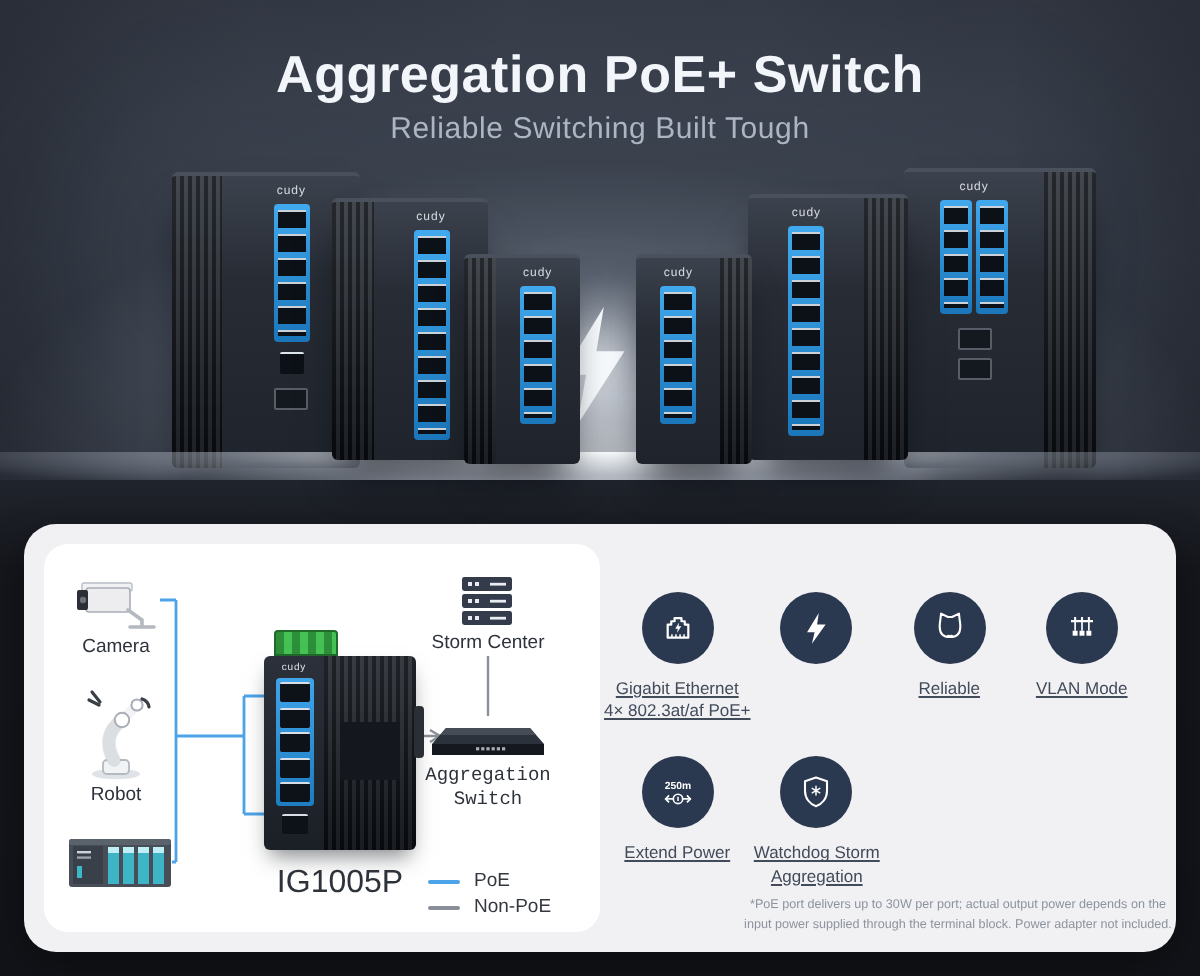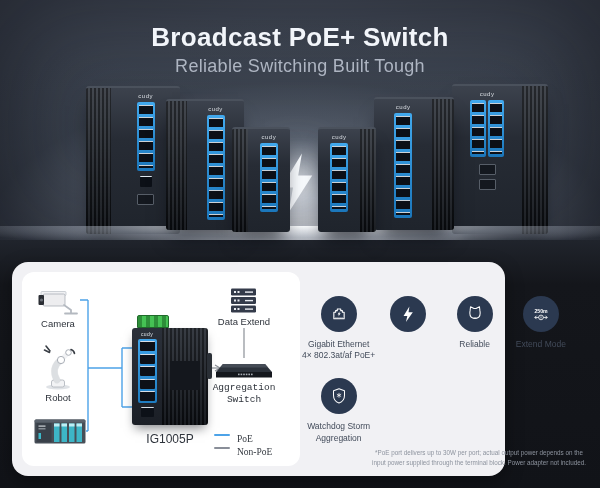--- a/index.html
+++ b/index.html
@@ -8,21 +8,21 @@
 
   
   .hero{position:absolute;left:0;top:0;width:600px;height:244px;
     background:
       radial-gradient(75% 95% at 50% 100%, #f0f3f7 0%, #c2c9d4 20%, #79839370 46%, #3d45514d 70%, rgba(0,0,0,0) 100%),
       radial-gradient(120% 120% at 50% -10%, #4a5260 0%, #3a414d 45%, #2b313b 100%);
     box-shadow:inset 0 0 90px 20px rgba(10,12,18,.45);}
   .hero-title{position:absolute;left:0;top:22px;width:600px;text-align:center;
     color:#f2f5fa;font-size:26px;font-weight:bold;letter-spacing:.3px;}
   .hero-subtitle{position:absolute;left:0;top:56px;width:600px;text-align:center;
-    color:#aeb5c2;font-size:18px;letter-spacing:.3px;}
+    color:#aeb5c2;font-size:15px;letter-spacing:.3px;}
 
   .floor{position:absolute;left:0;top:226px;width:600px;height:16px;
     background:radial-gradient(60% 130% at 50% 0%, rgba(252,254,255,.95), rgba(190,198,212,.45) 55%, rgba(70,80,95,.05));}
   .ground{position:absolute;left:0;top:240px;width:600px;height:248px;background:linear-gradient(180deg,#20242c,#14161b 18%,#111318);}
 
   
   .sw{position:absolute;display:flex;border-radius:3px;overflow:hidden;
     border-top:2px solid #4a515c;box-shadow:0 14px 18px -6px rgba(5,8,14,.65);}
   .fins{width:27%;background:
       linear-gradient(180deg, rgba(255,255,255,.10), rgba(0,0,0,.40)),
@@ -38,21 +38,21 @@
     background-origin:content-box,content-box,border-box;
     background-clip:content-box,content-box,border-box;}
   .h5{height:63px}.h8{height:99px}.h4{height:51px}
   .pcols{display:flex;gap:2px;}
   .lone-port{width:12px;height:10px;background:#0c1017;border-top:1.5px solid #dfe7ee;margin-top:5px;border-radius:1px;}
   .sfp{width:15px;height:9px;border:1px solid #575e68;background:#14181f;margin-top:7px;border-radius:1px;}
 
   .bolt-hero{position:absolute;left:272px;top:152px;filter:drop-shadow(0 0 12px rgba(255,255,255,.9)) drop-shadow(0 0 26px rgba(230,238,250,.7));}
 
   
-  .card{position:absolute;left:12px;top:262px;width:493px;height:214px;border-radius:16px;
+  .card{position:absolute;left:12px;top:262px;width:576px;height:214px;border-radius:16px;
     background:#f1f1f4;box-shadow:0 6px 18px rgba(0,0,0,.35);}
   .diagram{position:absolute;left:10px;top:10px;width:278px;height:194px;border-radius:12px;background:#ffffff;}
   .dev{position:absolute;}
   .dev-label{position:absolute;font-size:9.5px;color:#2e333b;text-align:center;line-height:1.25;}
   .wires{position:absolute;left:0;top:0;}
 
   
   .mini-sw{position:absolute;left:110px;top:43px;width:76px;height:110px;}
   .mini-term{width:30px;height:11px;margin-left:5px;border-radius:2px 2px 0 0;
     background:repeating-linear-gradient(90deg,#2e8f3a 0 4px,#46c255 4px 8px);border:1px solid #1f6b2a;}
@@ -62,45 +62,45 @@
   .mini-strip{width:15px;border-radius:2px;background:linear-gradient(180deg,#3fa4ea,#1e7cc0);padding:2px;display:flex;flex-direction:column;gap:2.5px;}
   .mini-port{height:9px;background:#0d1118;border-top:1.5px solid #d7dee6;border-radius:1px;}
   .mini-lone{width:13px;height:9px;background:#0d1118;border-top:1.5px solid #d7dee6;margin-top:4px;border-radius:1px;}
   .mini-fins{flex:1;position:relative;background:
       linear-gradient(180deg, rgba(255,255,255,.08), rgba(0,0,0,.35)),
       repeating-linear-gradient(90deg,#0c0f14 0 2px,#272c34 2px 4px);}
   .mini-fins::after{content:"";position:absolute;left:18%;top:34%;width:64%;height:30%;background:#14171d;border-radius:1px;}
   .mini-sw::after{content:"";position:absolute;right:-4px;top:38px;width:5px;height:26px;background:#2a2f36;border-radius:2px;}
 
   .legend{position:absolute;left:192px;top:162px;}
-  .legend-row{display:flex;align-items:flex-start;height:13px;font-family:Liberation Serif, serif;}
+  .legend-row{display:flex;align-items:center;height:13px;}
   .legend-dash{width:16px;height:2px;margin-right:7px;border-radius:1px;}
   .legend-dash.poe{background:#4da3e8;}
   .legend-dash.nonpoe{background:#898e98;}
   .legend-label{font-size:9.5px;color:#33383f;}
 
   
   .features{position:absolute;left:290px;top:34px;width:272px;display:grid;
     grid-template-columns:repeat(4,1fr);grid-row-gap:17px;}
   .feat{display:flex;flex-direction:column;align-items:center;}
   .feat-circle{width:36px;height:36px;border-radius:50%;background:#2b3950;
     display:flex;align-items:center;justify-content:center;margin-bottom:7px;flex:none;}
   .feat-circle svg{display:block;}
-  .feat-label{font-size:8.5px;line-height:1.32;color:#424b5a;text-align:center;white-space:nowrap;}
+  .feat-label{font-size:8.5px;line-height:1.32;color:#424b5a;text-align:center;white-space:nowrap;text-decoration:underline;}
 
   .footnote{position:absolute;left:360px;top:186px;width:214px;font-size:6.3px;line-height:1.6;
     color:#8d939e;text-align:center;}
 </style>
 </head>
 <body>
 
 <div class="poster">
 
   <div class="hero">
-    <div class="hero-title">Broadcast PoE+ Switch</div>
+    <div class="hero-title">Aggregation PoE+ Switch</div>
     <div class="hero-subtitle">Reliable Switching Built Tough</div>
 
     <div class="sw" style="left:86px;top:86px;width:94px;height:146px;">
       <div class="fins"></div>
       <div class="panel">
         <span class="logo">cudy</span>
         <div class="pstrip h5"></div>
         <div class="lone-port"></div>
         <div class="sfp"></div>
       </div>
@@ -226,21 +226,21 @@
               <div class="mini-port"></div>
               <div class="mini-port"></div>
               <div class="mini-port"></div>
               <div class="mini-port"></div>
             </div>
             <div class="mini-lone"></div>
           </div>
           <div class="mini-fins"></div>
         </div>
       </div>
-      <div class="dev-label" style="left:100px;top:160px;width:96px;font-size:12px;">IG1005P</div>
+      <div class="dev-label" style="left:100px;top:160px;width:96px;font-size:16px;">IG1005P</div>
 
       <div class="dev" style="left:208px;top:16px;">
         <svg width="27" height="26" viewBox="0 0 27 26">
           <g fill="#343b4a">
             <rect x="1" y="0.5" width="25" height="7" rx="1.2"></rect>
             <rect x="1" y="9" width="25" height="7" rx="1.2"></rect>
             <rect x="1" y="17.5" width="25" height="7" rx="1.2"></rect>
           </g>
           <g fill="#e9ecf1">
             <rect x="4" y="3" width="2" height="2"></rect>
@@ -248,21 +248,21 @@
               <rect x="15" y="3.4" width="8" height="1.4"></rect>
             <rect x="4" y="11.5" width="2" height="2"></rect>
               <rect x="7.5" y="11.5" width="2" height="2"></rect>
               <rect x="15" y="11.9" width="8" height="1.4"></rect>
             <rect x="4" y="20" width="2" height="2"></rect>
               <rect x="7.5" y="20" width="2" height="2"></rect>
               <rect x="15" y="20.4" width="8" height="1.4"></rect>
           </g>
         </svg>
       </div>
-      <div class="dev-label" style="left:180px;top:44px;width:84px;">Data Extend</div>
+      <div class="dev-label" style="left:180px;top:44px;width:84px;">Storm Center</div>
 
       <div class="dev" style="left:194px;top:88px;">
         <svg width="56" height="20" viewBox="0 0 56 20">
           <polygon points="7,4 49,4 56,12 0,12" fill="#2c323b"></polygon>
           <polygon points="7,4 49,4 52,7.5 4,7.5" fill="#454c56"></polygon>
           <rect x="0" y="12" width="56" height="5.5" fill="#15181e"></rect>
           <g fill="#cdd3da" opacity=".8">
             <rect x="22" y="13.6" width="1.6" height="1.6"></rect>
               <rect x="24.6" y="13.6" width="1.6" height="1.6"></rect>
             <rect x="27.2" y="13.6" width="1.6" height="1.6"></rect>
@@ -318,33 +318,48 @@
             <path d="M9.5 5.5 L14.5 8 H17.5 L22.5 5.5 L23.2 11.5 Q23.5 13 23.5 15 Q23.5 22.5 16 22.5 Q8.5 22.5 8.5 15 Q8.5 13 8.8 11.5 Z" fill="none" stroke="#fff" stroke-width="1.5" stroke-linejoin="round"></path>
             <path d="M13.6 22.4 Q14.9 20.6 16 22.2 M16 22.2 Q17.1 20.6 18.4 22.4" fill="none" stroke="#fff" stroke-width="1.1"></path>
           </svg>
         </div>
         <div class="feat-label">
           <div>Reliable</div>
             <div></div>
         </div>
       </div>
 
+      <div class="feat">
+        <div class="feat-circle">
+          <svg width="22" height="22" viewBox="0 0 32 32">
+            <path d="M8 11 H24 M11 11 V8 M16 11 V8 M21 11 V8" stroke="#fff" stroke-width="1.5"></path>
+            <path d="M11 11 V18 M16 11 V18 M21 11 V18" stroke="#fff" stroke-width="1.2"></path>
+            <rect x="9.2" y="18" width="3.6" height="3.6" fill="#fff"></rect>
+            <rect x="14.2" y="18" width="3.6" height="3.6" fill="#fff"></rect>
+            <rect x="19.2" y="18" width="3.6" height="3.6" fill="#fff"></rect>
+          </svg>
+        </div>
+        <div class="feat-label">
+          <div>VLAN Mode</div>
+            <div></div>
+        </div>
+      </div>
 
       <div class="feat">
         <div class="feat-circle">
           <svg width="22" height="22" viewBox="0 0 32 32">
             <text x="16" y="14" text-anchor="middle" font-size="7.5" font-weight="bold" fill="#fff" font-family="Liberation Sans, sans-serif">250m</text>
             <path d="M7 21 H25" stroke="#fff" stroke-width="1.2"></path>
             <path d="M9.5 18.5 L7 21 L9.5 23.5 M22.5 18.5 L25 21 L22.5 23.5" fill="none" stroke="#fff" stroke-width="1.2"></path>
             <circle cx="16" cy="21" r="3.4" fill="#2b3950" stroke="#fff" stroke-width="1.2"></circle>
             <path d="M16 19.4 V22.6" stroke="#fff" stroke-width="1.1"></path>
           </svg>
         </div>
         <div class="feat-label">
-          <div>Extend Mode</div>
+          <div>Extend Power</div>
             <div></div>
         </div>
       </div>
 
       <div class="feat">
         <div class="feat-circle">
           <svg width="22" height="22" viewBox="0 0 32 32">
             <path d="M16 5.5 L24 8.2 V15 C24 20.6 20.6 24.8 16 26.3 C11.4 24.8 8 20.6 8 15 V8.2 Z" fill="none" stroke="#fff" stroke-width="1.5" stroke-linejoin="round"></path>
             <path d="M16 11.5 V18.5 M12.9 13.2 L19.1 16.8 M19.1 13.2 L12.9 16.8" stroke="#fff" stroke-width="1.1"></path>
           </svg>

